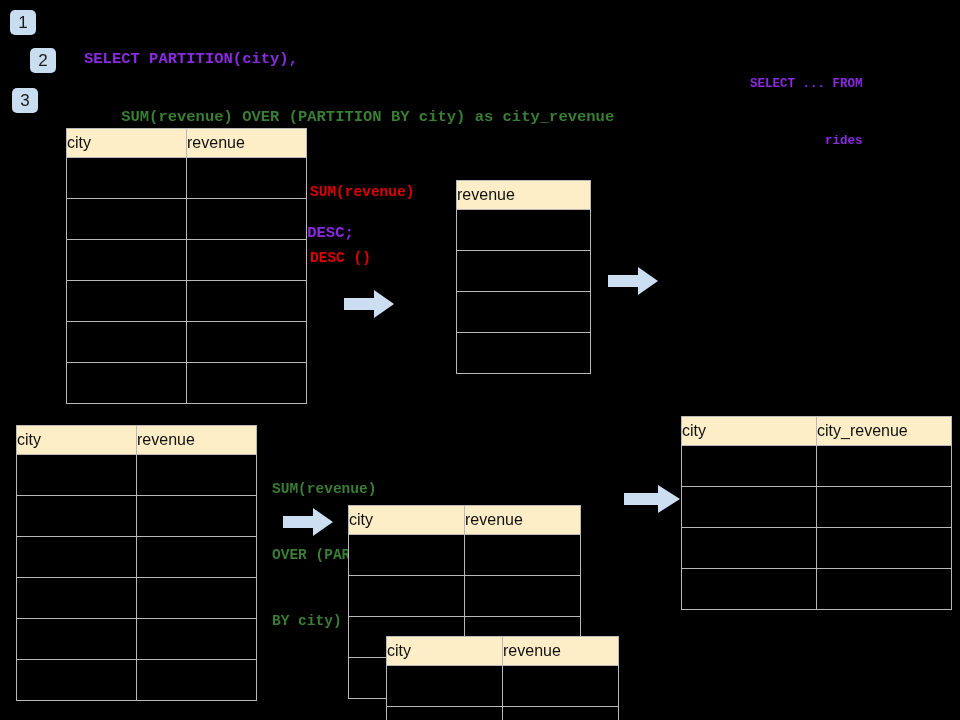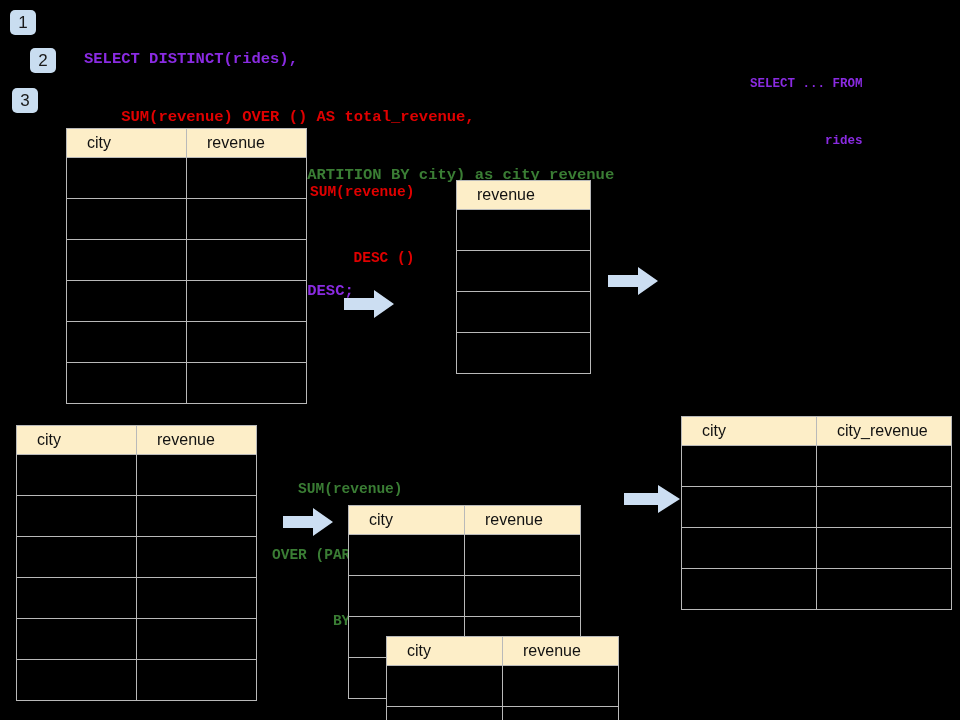--- a/index.html
+++ b/index.html
@@ -59,21 +59,20 @@
   }
 
   
   .caption {
     position: absolute;
     font-family: "Liberation Mono", monospace;
     font-size: 14.5px;
     font-weight: bold;
     line-height: 22px;
     white-space: pre;
-    text-align: right;
   }
 
   
   .tbl {
     position: absolute;
     border-collapse: collapse;
     table-layout: fixed;
     background: #000000;
   }
   .tbl th, .tbl td {
@@ -81,21 +80,21 @@
     padding: 0;
     margin: 0;
   }
   .tbl th {
     background: #fdeec8;
     color: #111111;
     font-family: "Liberation Sans", sans-serif;
     font-weight: normal;
     font-size: 16px;
     text-align: left;
-    padding: 5px 0 5px 20px;
+    padding: 5px 0 5px 0;
     height: 24px;
     box-sizing: border-box;
   }
   .tbl td {
     background: #000000;
     height: 40px;
   }
 
   
   .arrow {
@@ -106,22 +105,21 @@
 </head>
 <body>
 
 <div id="stage">
 
   <div class="badge" style="left:10px; top:10px;">1</div>
   <div class="badge" style="left:30px; top:48px;">2</div>
   <div class="badge" style="left:12px; top:88px;">3</div>
 
   <div class="sql" style="left:84px; top:12px;">
-    <div class="sql-line c-purple">SELECT DISTINCT(rides),</div>
-    <div class="sql-line c-red">    SUM(revenue) OVER () AS total_revenue,</div>
+    <div class="sql-line c-purple">SELECT PARTITION(city),</div>
     <div class="sql-line c-green">    SUM(revenue) OVER (PARTITION BY city) as city_revenue</div>
     <div class="sql-line c-purple">  FROM rides</div>
     <div class="sql-line c-purple">  ORDER by city_revenue DESC;</div>
   </div>
 
   <div class="side-note" style="left:750px; top:37px;">
     <div>SELECT ... FROM</div>
     <div>rides</div>
   </div>
 

